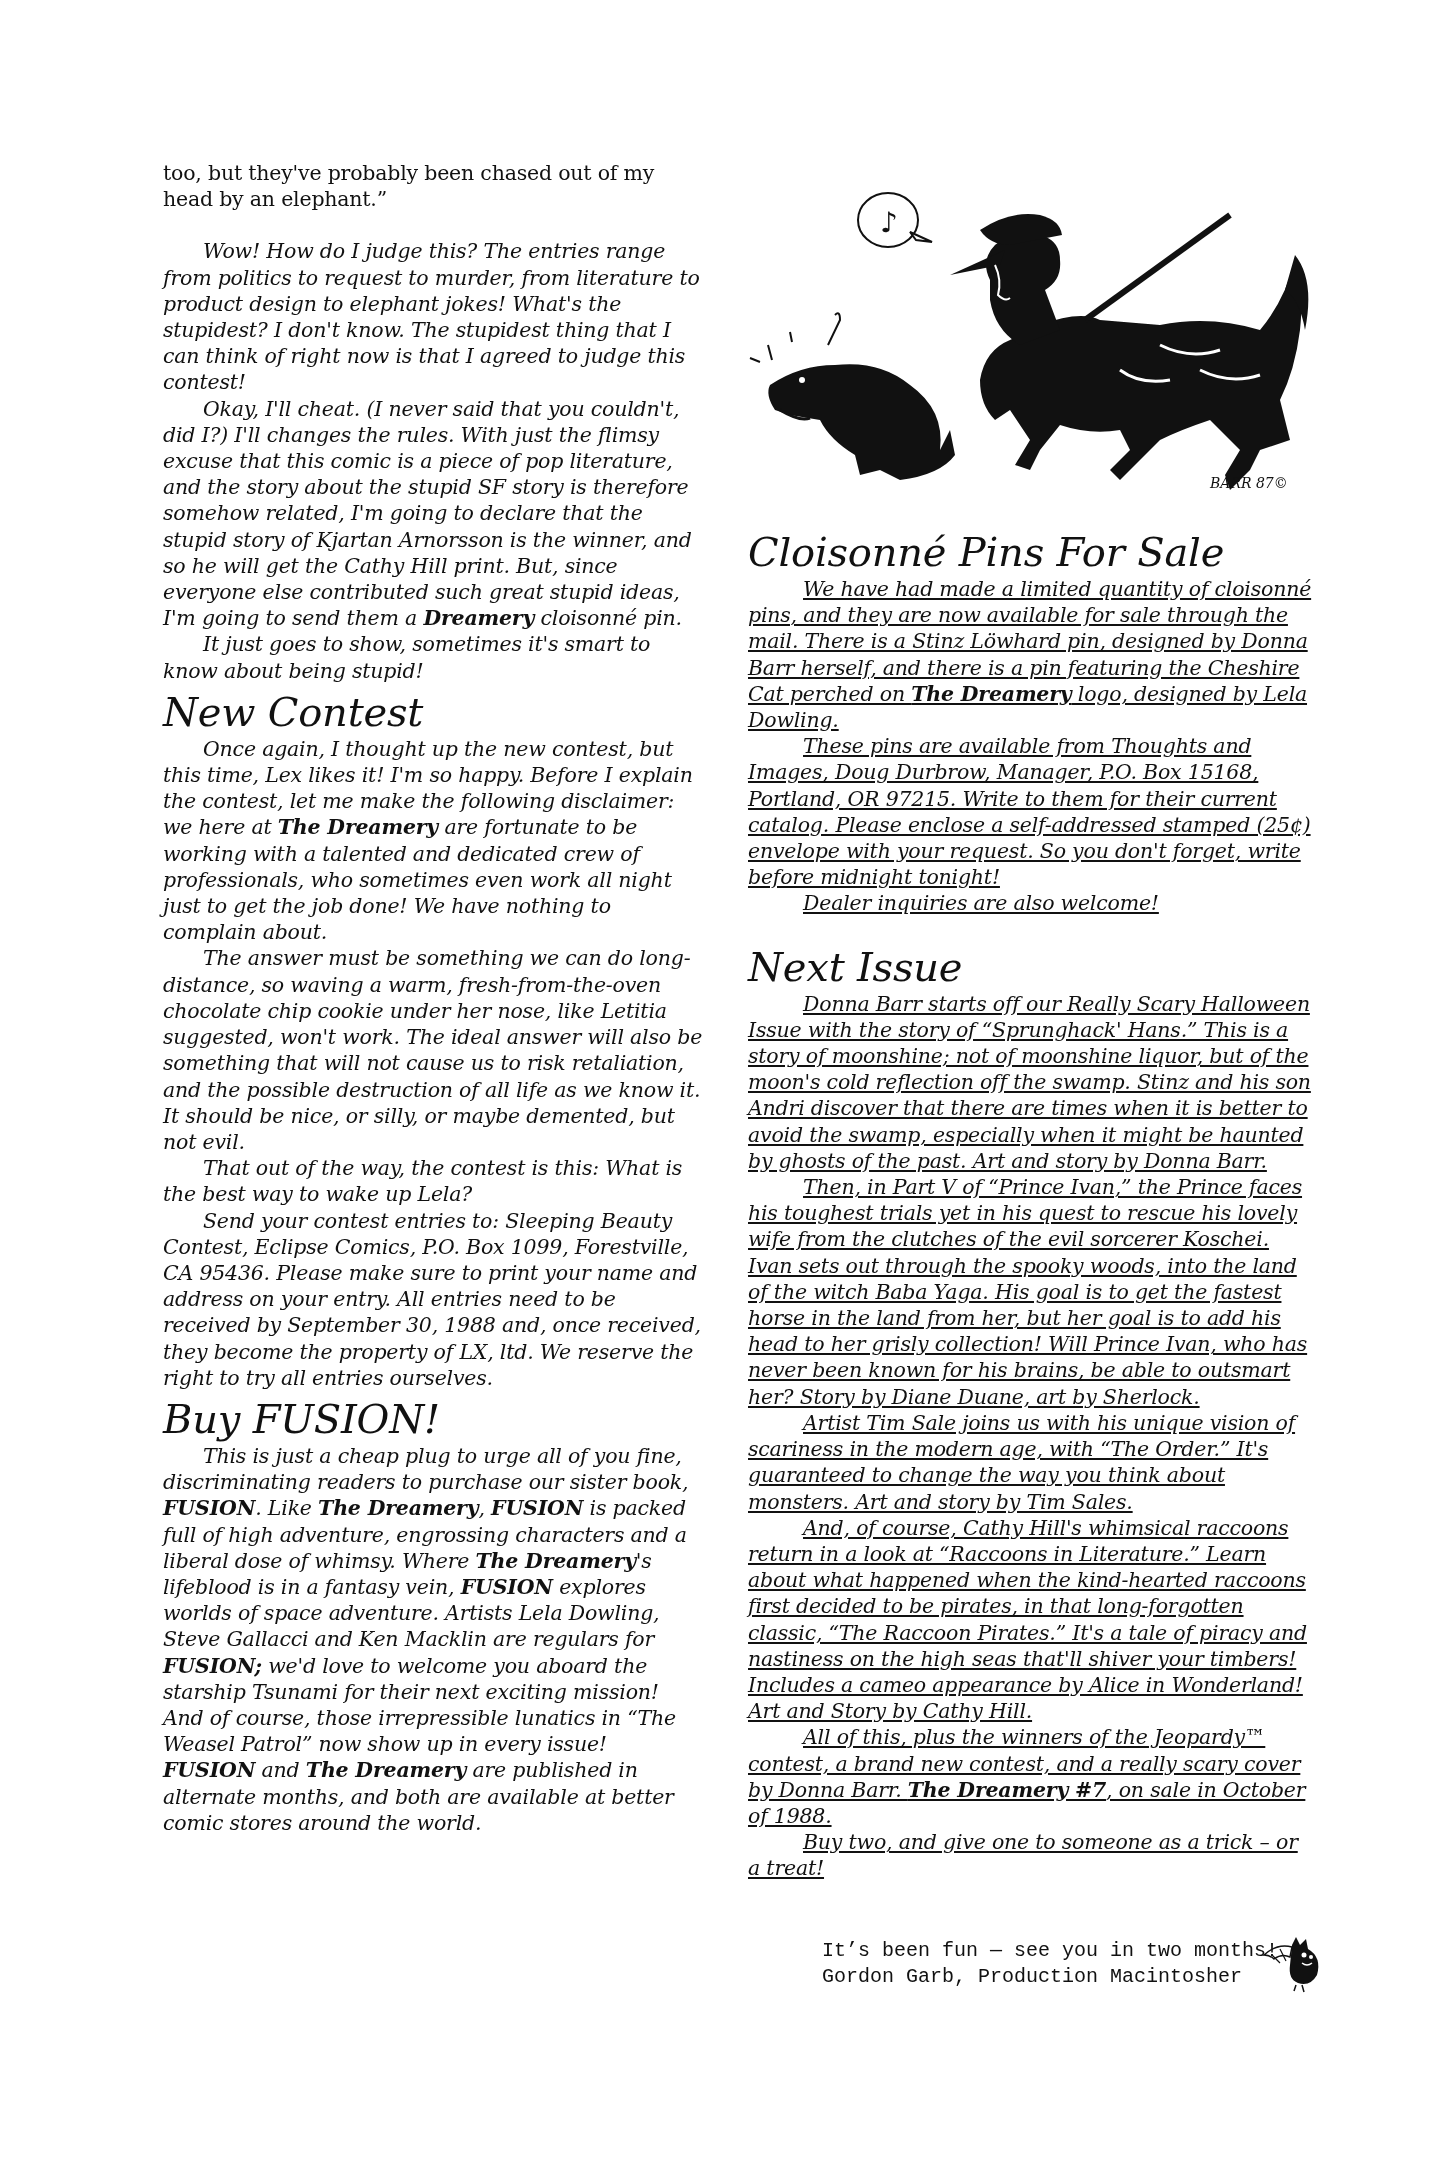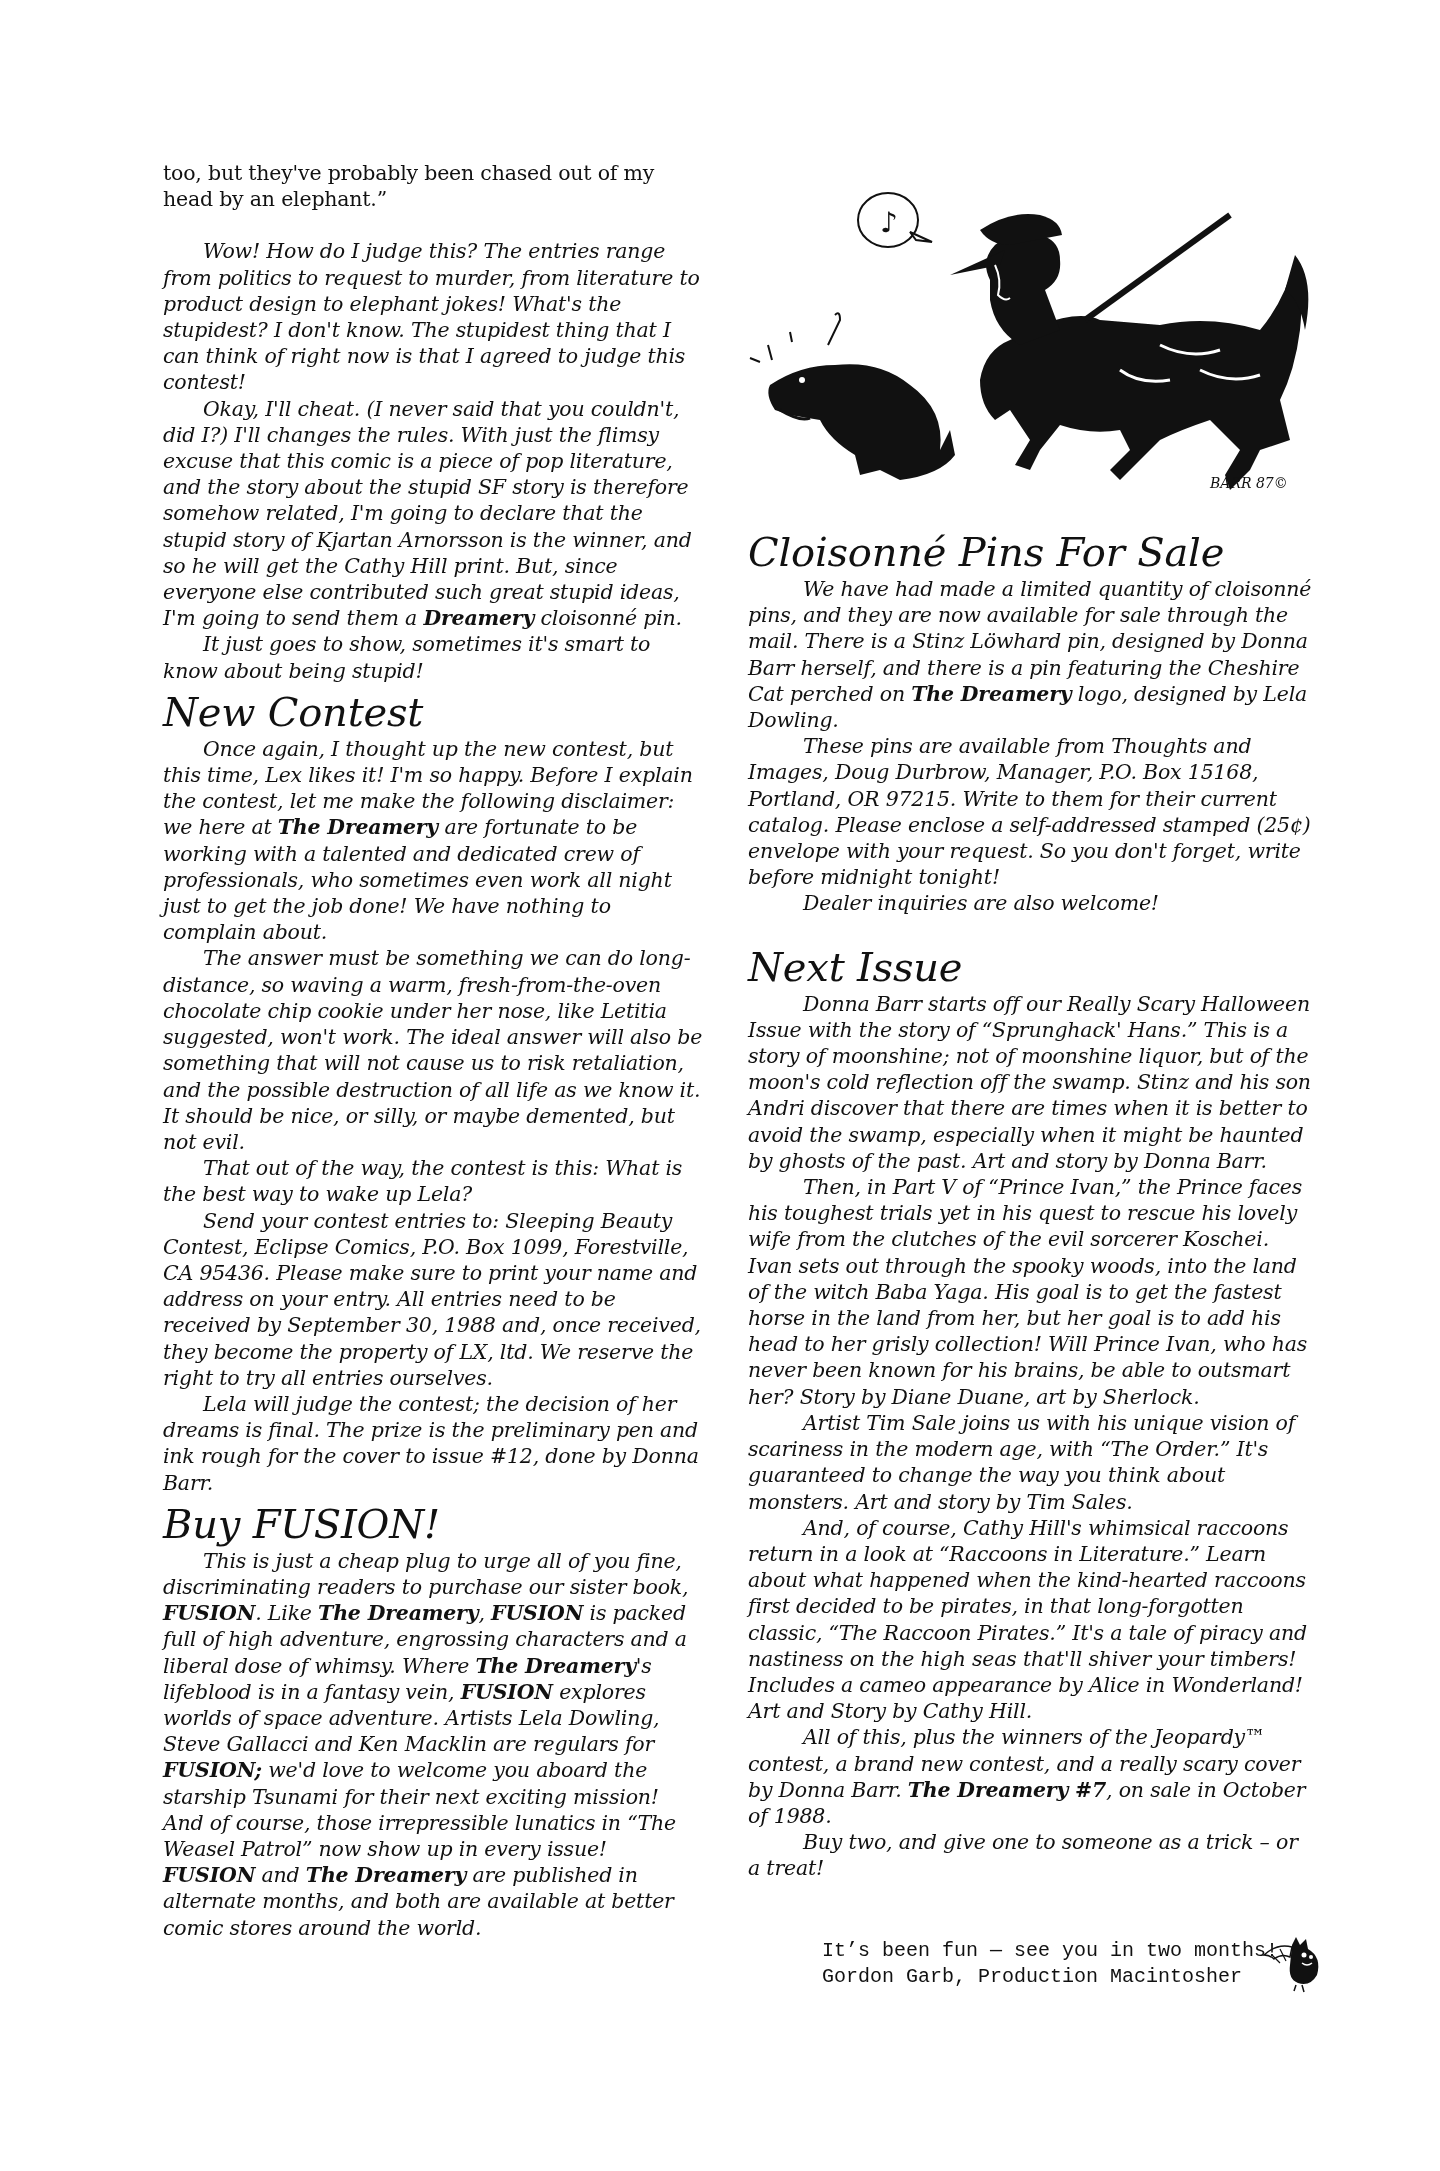--- a/index.html
+++ b/index.html
@@ -12,21 +12,21 @@
     font-family: "DejaVu Serif", serif;
     font-style: italic;
     font-size: 20.5px;
     line-height: 26.2px;
     margin: 0;
     letter-spacing: -0.2px;
   }
   .roman { font-style: normal; }
   .para { margin: 0; text-indent: 40px; }
   .para.noindent { text-indent: 0; }
-  .right .para { text-indent: 55px; }
+  .right .para { text-indent: 55px; text-decoration: underline; }
   .gap { height: 26px; }
   .heading {
     font-family: "DejaVu Serif", serif;
     font-style: italic;
     font-size: 40px;
     line-height: 48px;
     margin: 4px 0 0 0;
     font-weight: normal;
   }
   b, strong { font-weight: bold; }
@@ -47,21 +47,20 @@
     <div class="gap"></div>
     <p class="para">Wow!  How do I judge this?  The entries range from politics to request to murder, from literature to product design to elephant jokes!  What's the stupidest?  I don't know.  The stupidest thing that I can think of right now is that I agreed to judge this contest!</p>
     <p class="para"><span>Okay, I'll cheat.  (I never said that you couldn't, did I?) I'll changes the rules.  With just the flimsy excuse that this comic is a piece of pop literature, and the story about the stupid SF story is therefore somehow related, I'm going to declare that the stupid story of Kjartan Arnorsson is the winner, and so he will get the Cathy Hill print.  But, since everyone else contributed such great stupid ideas, I'm going to send them a </span><b>Dreamery</b><span> cloisonné pin.</span></p>
     <p class="para">It just goes to show, sometimes it's smart to know about being stupid!</p>
 
     <h2 class="heading">New Contest</h2>
     <p class="para"><span>Once again, I thought up the new contest, but this time, Lex likes it!  I'm so happy.  Before I explain the contest, let me make the following disclaimer:  we here at </span><b>The Dreamery</b><span> are fortunate to be working with a talented and dedicated crew of professionals, who sometimes even work all night just to get the job done!  We have nothing to complain about.</span></p>
     <p class="para">The answer must be something we can do long-distance, so waving a warm, fresh-from-the-oven chocolate chip cookie under her nose, like Letitia suggested, won't work.  The ideal answer will also be something that will not cause us to risk retaliation, and the possible destruction of all life as we know it.  It should be nice, or silly, or maybe demented, but not evil.</p>
     <p class="para">That out of the way, the contest is this:  What is the best way to wake up Lela?</p>
     <p class="para">Send your contest entries to:  Sleeping Beauty Contest, Eclipse Comics, P.O. Box 1099, Forestville, CA 95436.  Please make sure to print your name and address on your entry.  All entries need to be received by September 30, 1988 and, once received, they become the property of LX, ltd.  We reserve the right to try all entries ourselves.</p>
-    <p class="para">Lela will judge the contest; the decision of her dreams is final.  The prize is the preliminary pen and ink rough for the cover to issue #12, done by Donna Barr.</p>
 
     <h2 class="heading">Buy FUSION!</h2>
     <p class="para"><span>This is just a cheap plug to urge all of you fine, discriminating readers to purchase our sister book, </span><b>FUSION</b><span>.  Like </span><b>The Dreamery</b><span>, </span><b>FUSION</b><span> is packed full of high adventure, engrossing characters and a liberal dose of whimsy.  Where </span><b>The Dreamery</b><span>'s lifeblood is in a fantasy vein, </span><b>FUSION</b><span> explores worlds of space adventure.  Artists Lela Dowling, Steve Gallacci and Ken Macklin are regulars for </span><b>FUSION;</b><span>  we'd love to welcome you aboard the starship Tsunami for their next exciting mission!  And of course, those irrepressible lunatics in “The Weasel Patrol” now show up in every issue!  </span><b>FUSION</b><span> and </span><b>The Dreamery</b><span> are published in alternate months, and both are available at better comic stores around the world.</span></p>
   </div>
 
   <div class="illustration">
     <svg width="570" height="345" viewBox="0 0 570 345">
 
       <ellipse cx="148" cy="50" rx="30" ry="27" fill="none" stroke="#111" stroke-width="2"></ellipse>
       <path d="M170 62 L192 72 L176 70 Z" fill="#fff" stroke="#111" stroke-width="2"></path>

